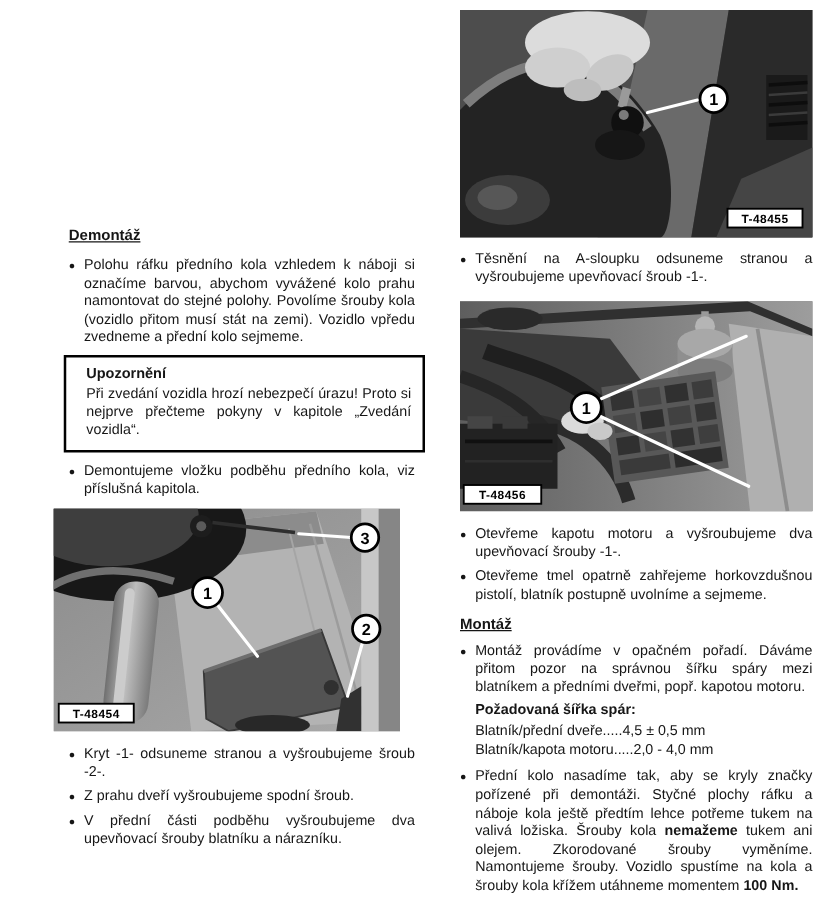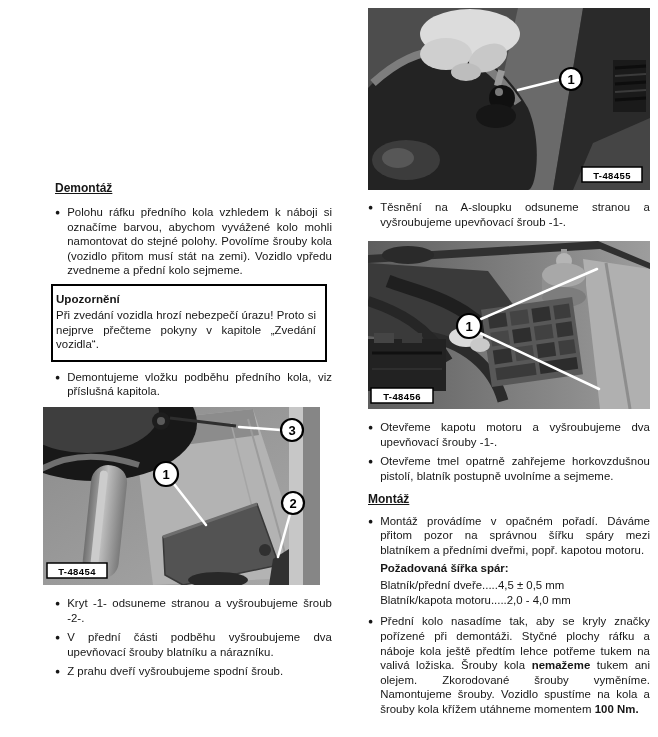--- a/index.html
+++ b/index.html
@@ -14,21 +14,21 @@
   .sec-head{font-size:12px;font-weight:bold;margin:24px 0 0 0;line-height:15px;text-decoration:underline;}
   .sec-head.right{margin-top:8px;}
 
   .txt{font-size:11.4px;line-height:14.6px;text-align:justify;letter-spacing:.05px;}
 
   .blist{margin-top:9px;}
   .li{display:flex;margin-bottom:5px;}
   .li::before{content:"●";font-size:8.5px;line-height:14.6px;margin-right:7px;flex:none;}
   .li .txt{flex:1;}
 
-  .note-box{border:2px solid #000;margin:6px 0 0 -4px;padding:5px 9px 8px 3px;width:260px;}
+  .note-box{border:2px solid #000;margin:6px 0 0 -4px;padding:5px 9px 8px 16px;width:260px;}
   .note-title{font-size:11.6px;font-weight:bold;line-height:15px;margin-bottom:2px;}
 
   .photo{display:block;background:#777;}
   .photo-left{margin:8px 0 0 -12px;}
   .photo-r1{margin:0;}
   .photo-r2{margin:12px 0 0 0;}
 
   .after-photo{margin-top:11px;}
 
   .spec-block{margin-top:3px;}
@@ -48,21 +48,21 @@
 
 <div class="page">
 
   <div class="col-left">
 
 
     <div class="sec-head">Demontáž</div>
 
     <div class="blist">
       <div class="li">
-        <div class="txt">Polohu ráfku předního kola vzhledem k náboji si označíme barvou, abychom vyvážené kolo mohli namontovat do stejné polohy. Povolíme šrouby kola (vozidlo přitom musí stát na zemi). Vozidlo vpředu zvedneme a přední kolo sejmeme.</div>
+        <div class="txt">Polohu ráfku předního kola vzhledem k náboji si označíme barvou, abychom vyvážené kolo prahu namontovat do stejné polohy. Povolíme šrouby kola (vozidlo přitom musí stát na zemi). Vozidlo vpředu zvedneme a přední kolo sejmeme.</div>
       </div>
     </div>
 
     <div class="note-box">
       <div class="note-title">Upozornění</div>
       <div class="txt">Při zvedání vozidla hrozí nebezpečí úrazu! Proto si nejprve přečteme pokyny v kapitole „Zvedání vozidla“.</div>
     </div>
 
     <div class="blist" style="margin-top:8px;">
       <div class="li">
@@ -121,24 +121,24 @@
         <rect class="plabel-box" x="4" y="156" width="60" height="15"></rect>
         <text class="plabel-txt" x="34" y="167.5">T-48454</text>
       </g>
     </svg>
 
     <div class="blist after-photo">
       <div class="li">
         <div class="txt">Kryt -1- odsuneme stranou a vyšroubujeme šroub -2-.</div>
       </div>
       <div class="li">
+        <div class="txt">Z prahu dveří vyšroubujeme spodní šroub.</div>
+      </div>
+      <div class="li">
         <div class="txt">V přední části podběhu vyšroubujeme dva upevňovací šrouby blatníku a nárazníku.</div>
-      </div>
-      <div class="li">
-        <div class="txt">Z prahu dveří vyšroubujeme spodní šroub.</div>
       </div>
 
     </div>
   </div>
 
   <div class="col-right">
 
     <svg class="photo photo-r1" width="282" height="182" viewBox="0 0 282 182">
       <rect width="282" height="182" fill="#4d4d4d"></rect>
       <polygon points="150,0 215,0 185,182 110,182" fill="#6a6a6a"></polygon>

